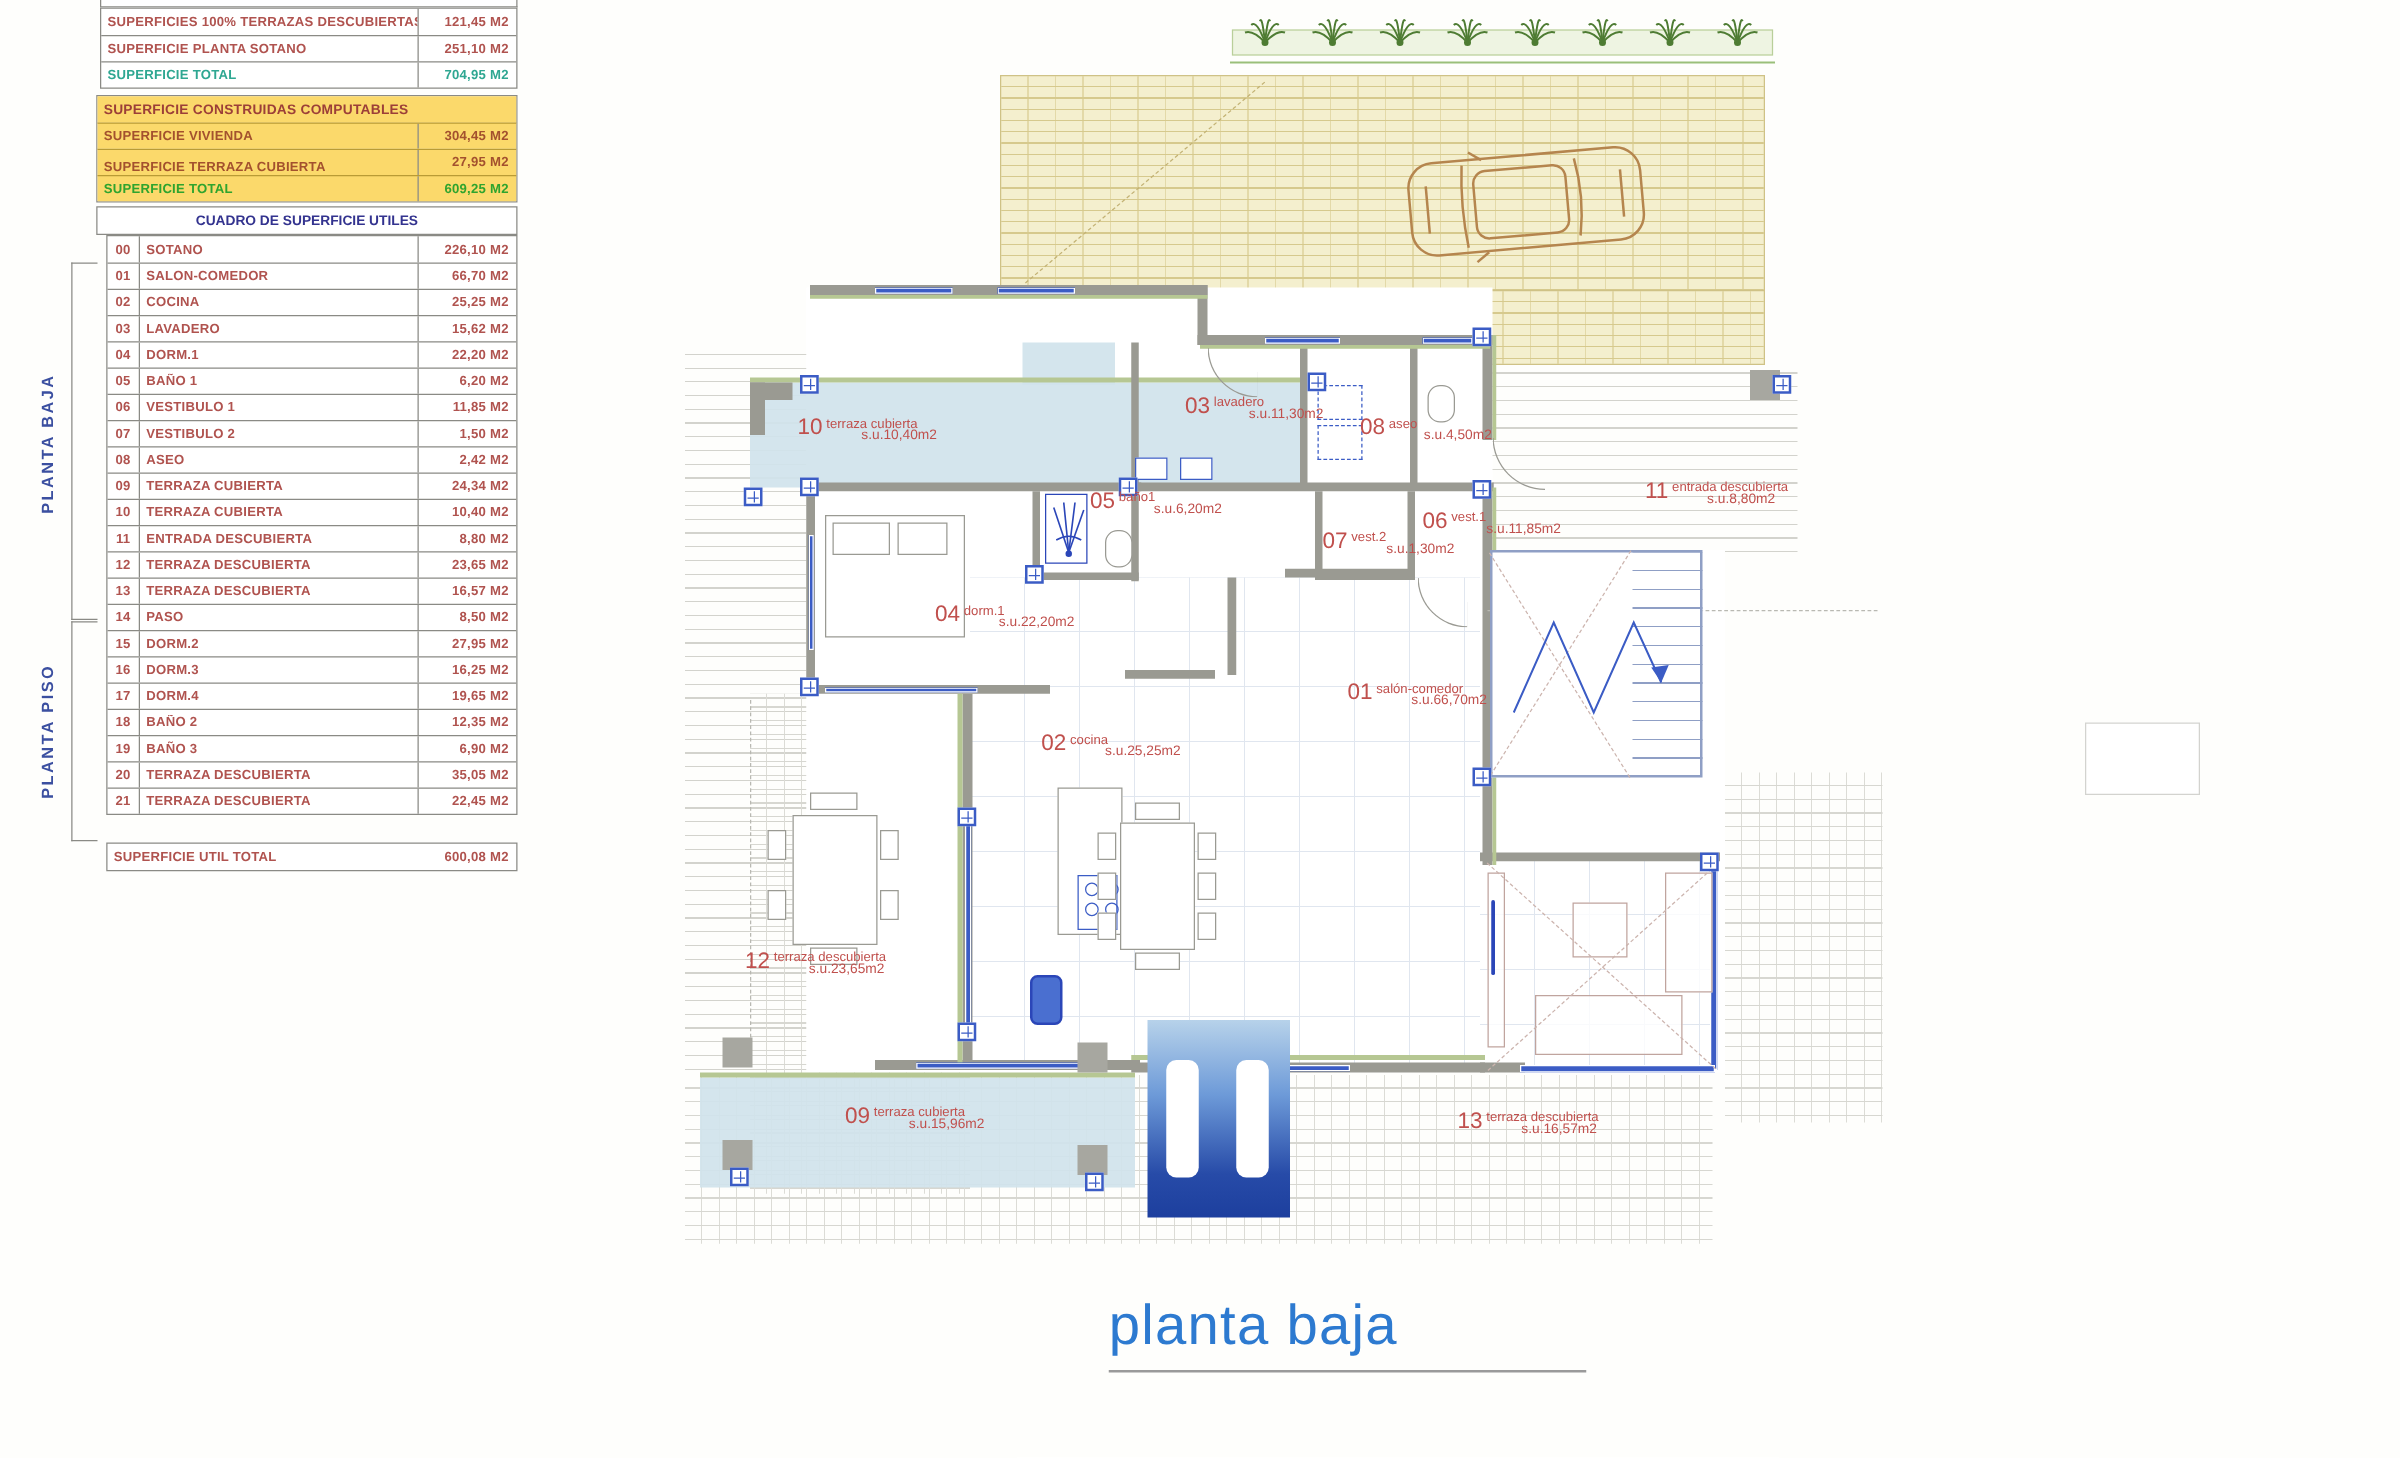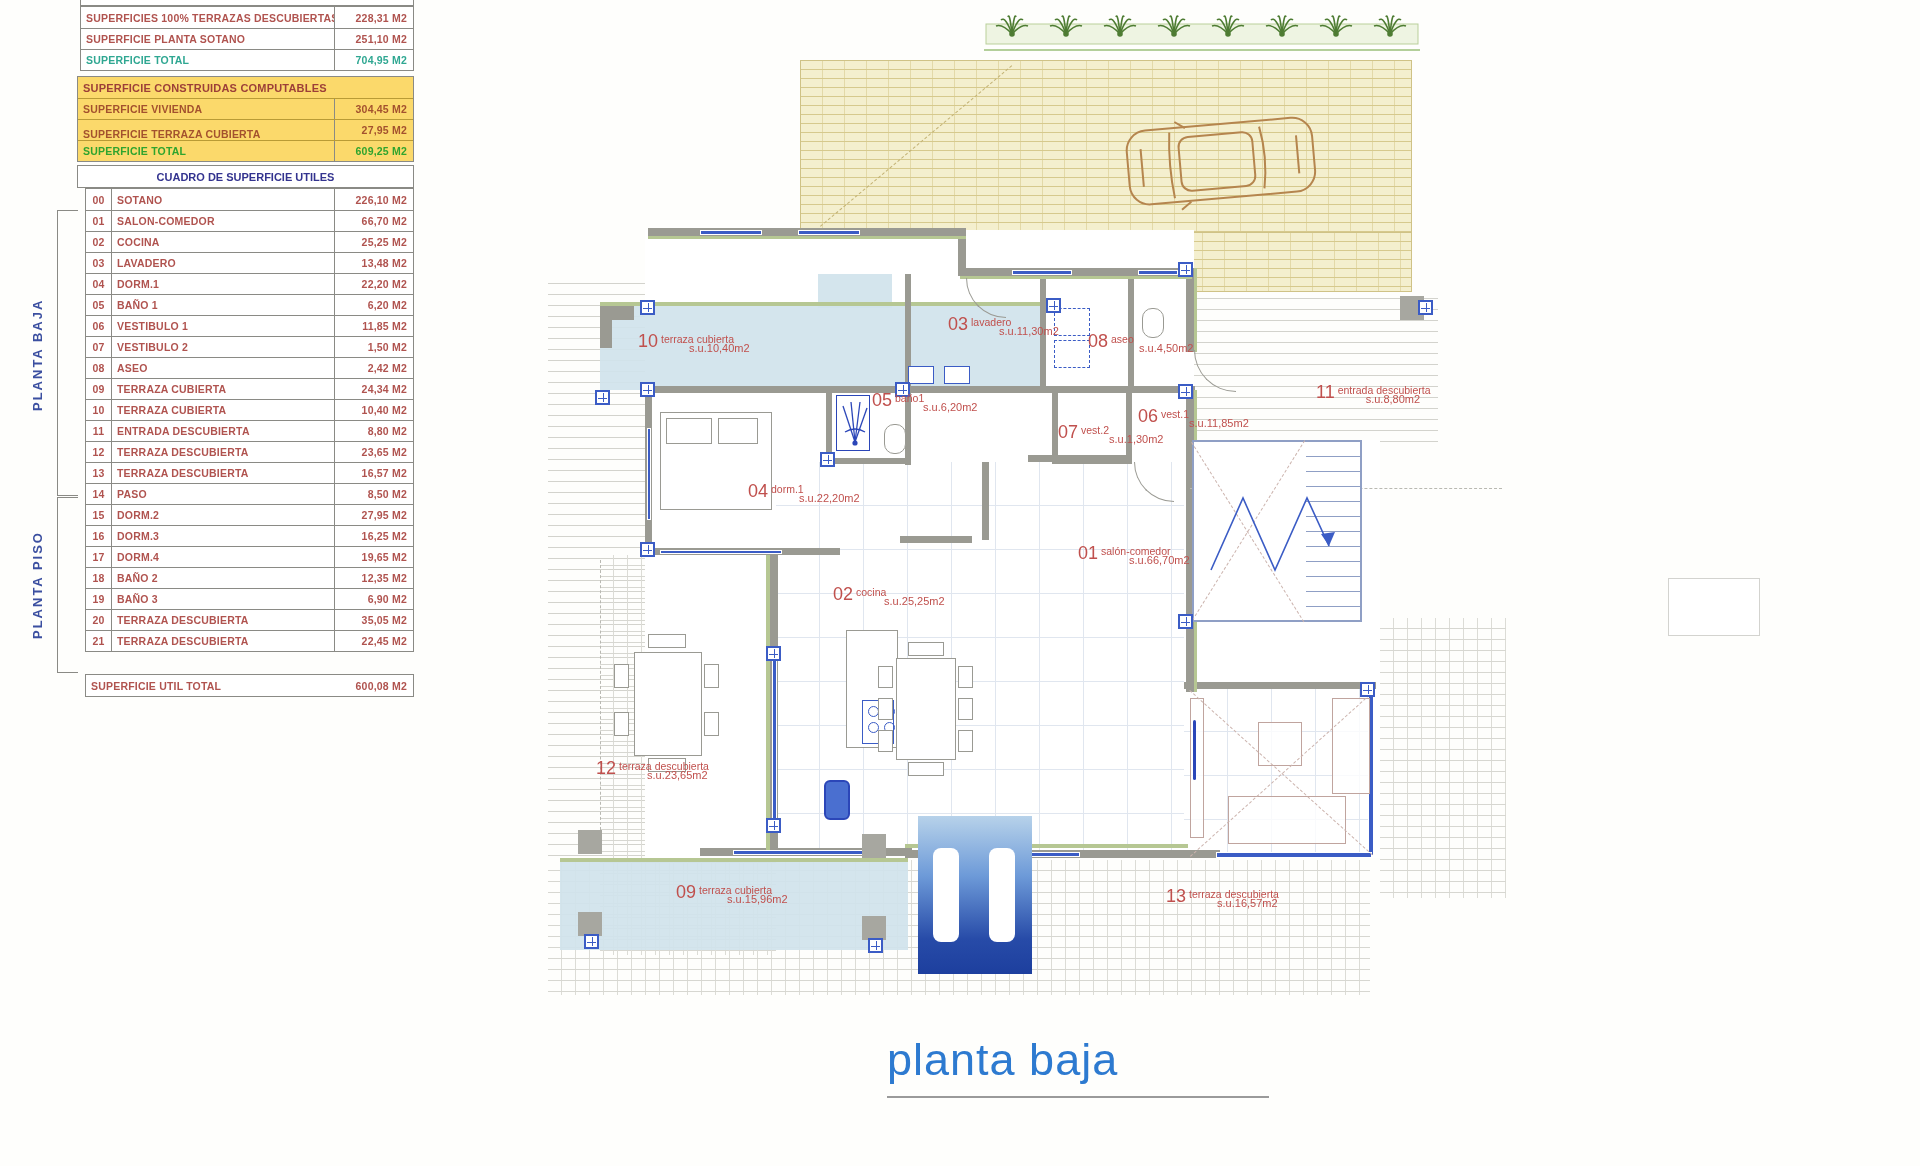--- a/index.html
+++ b/index.html
@@ -67,21 +67,21 @@
 </head>
 <body>
 
 <div class="stage">
 
   <div class="abs" style="left:80px;top:0;width:332px;height:5px;border:1.5px solid #8a8a85;border-top:none;background:#fff;"></div>
 
   <div class="tbl" id="summary-table" style="left:80px;top:6px;width:332px;">
       <div class="trow" style="color: rgb(176, 83, 79);">
         <span class="tlabel">SUPERFICIES 100% TERRAZAS DESCUBIERTAS</span>
-        <span class="tval">228,31 M2</span>
+        <span class="tval">121,45 M2</span>
       </div>
       <div class="trow" style="color: rgb(176, 83, 79);">
         <span class="tlabel">SUPERFICIE PLANTA SOTANO</span>
         <span class="tval">251,10 M2</span>
       </div>
       <div class="trow" style="color: rgb(47, 167, 146);">
         <span class="tlabel">SUPERFICIE TOTAL</span>
         <span class="tval">704,95 M2</span>
       </div>
     </div>
@@ -120,21 +120,21 @@
         <span class="tval">66,70 M2</span>
       </div>
       <div class="trow" style="color: rgb(176, 83, 79);">
         <span class="tnum">02</span>
         <span class="tlabel">COCINA</span>
         <span class="tval">25,25 M2</span>
       </div>
       <div class="trow" style="color: rgb(176, 83, 79);">
         <span class="tnum">03</span>
         <span class="tlabel">LAVADERO</span>
-        <span class="tval">13,48 M2</span>
+        <span class="tval">15,62 M2</span>
       </div>
       <div class="trow" style="color: rgb(176, 83, 79);">
         <span class="tnum">04</span>
         <span class="tlabel">DORM.1</span>
         <span class="tval">22,20 M2</span>
       </div>
       <div class="trow" style="color: rgb(176, 83, 79);">
         <span class="tnum">05</span>
         <span class="tlabel">BAÑO 1</span>
         <span class="tval">6,20 M2</span>

